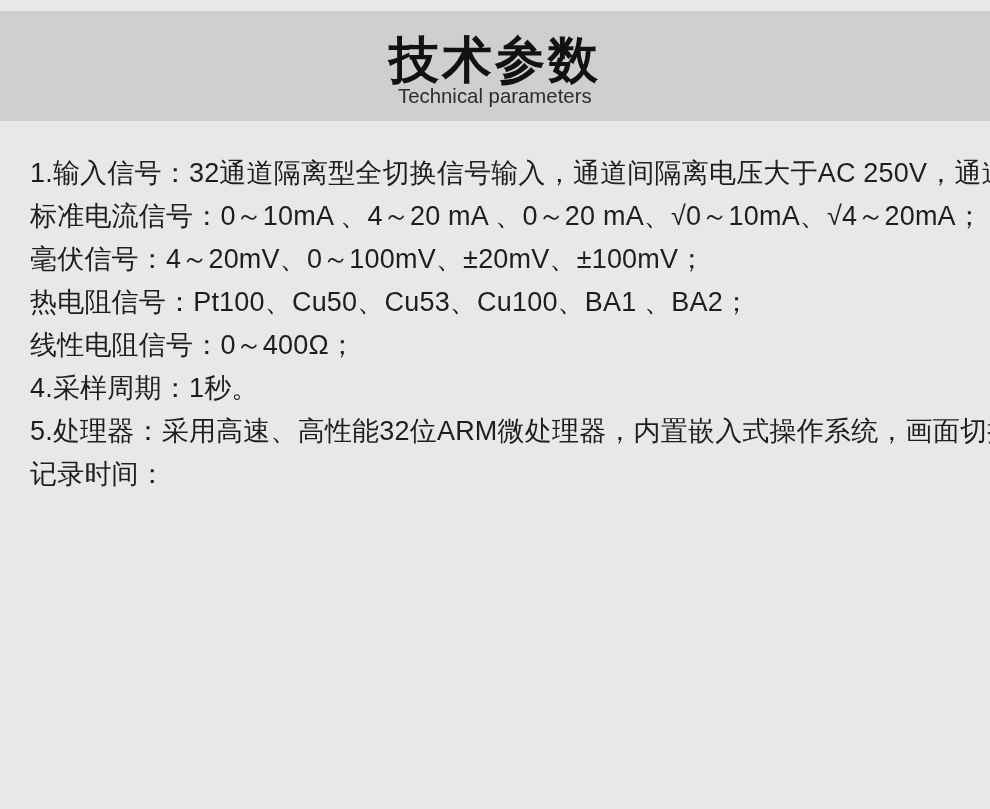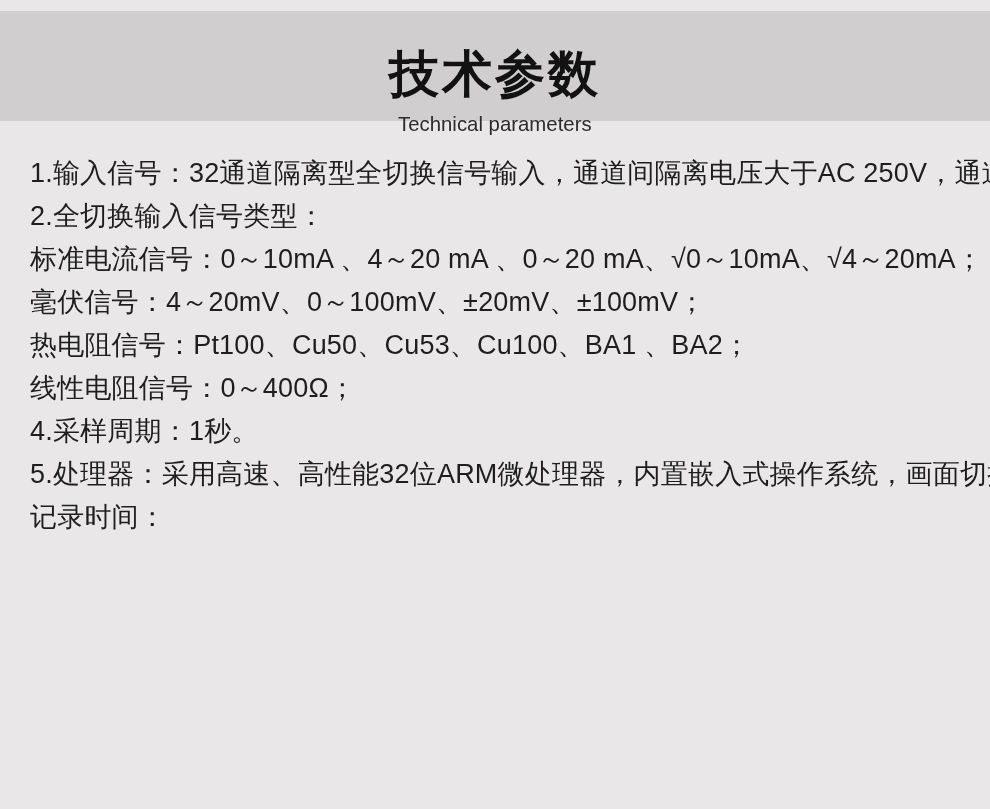--- a/index.html
+++ b/index.html
@@ -27,21 +27,21 @@
     height: 110px;
     background: #d0cece;
     display: flex;
     flex-direction: column;
     align-items: center;
     justify-content: flex-start;
     padding-top: 19px;
     box-sizing: border-box;
   }
   .title {
-    margin: 18px;
+    margin: 4px;
     font-size: 50px;
     line-height: 52px;
     font-weight: 700;
     color: #121212;
     letter-spacing: 3px;
     white-space: nowrap;
   }
   .subtitle {
     margin-top: -6px;
     font-size: 21px;
@@ -76,21 +76,20 @@
 
 <div class="page">
 
   <header class="header-band">
     <h1 class="title">技术参数</h1>
     <div class="subtitle">Technical parameters</div>
   </header>
 
   <main class="content">
     <div class="line">1.输入信号：32通道隔离型全切换信号输入，通道间隔离电压大于AC 250V，通道和</div>
-    <div class="line">2.全切换输入信号类型：</div>
     <div class="line">标准电流信号：0～10mA 、4～20 mA 、0～20 mA、√0～10mA、√4～20mA；</div>
     <div class="line">毫伏信号：4～20mV、0～100mV、±20mV、±100mV；</div>
     <div class="line">热电阻信号：Pt100、Cu50、Cu53、Cu100、BA1 、BA2；</div>
     <div class="line">线性电阻信号：0～400Ω；</div>
     <div class="line">4.采样周期：1秒。</div>
     <div class="line">5.处理器：采用高速、高性能32位ARM微处理器，内置嵌入式操作系统，画面切换响</div>
     <div class="line">记录时间：</div>
   </main>
 
 </div>

